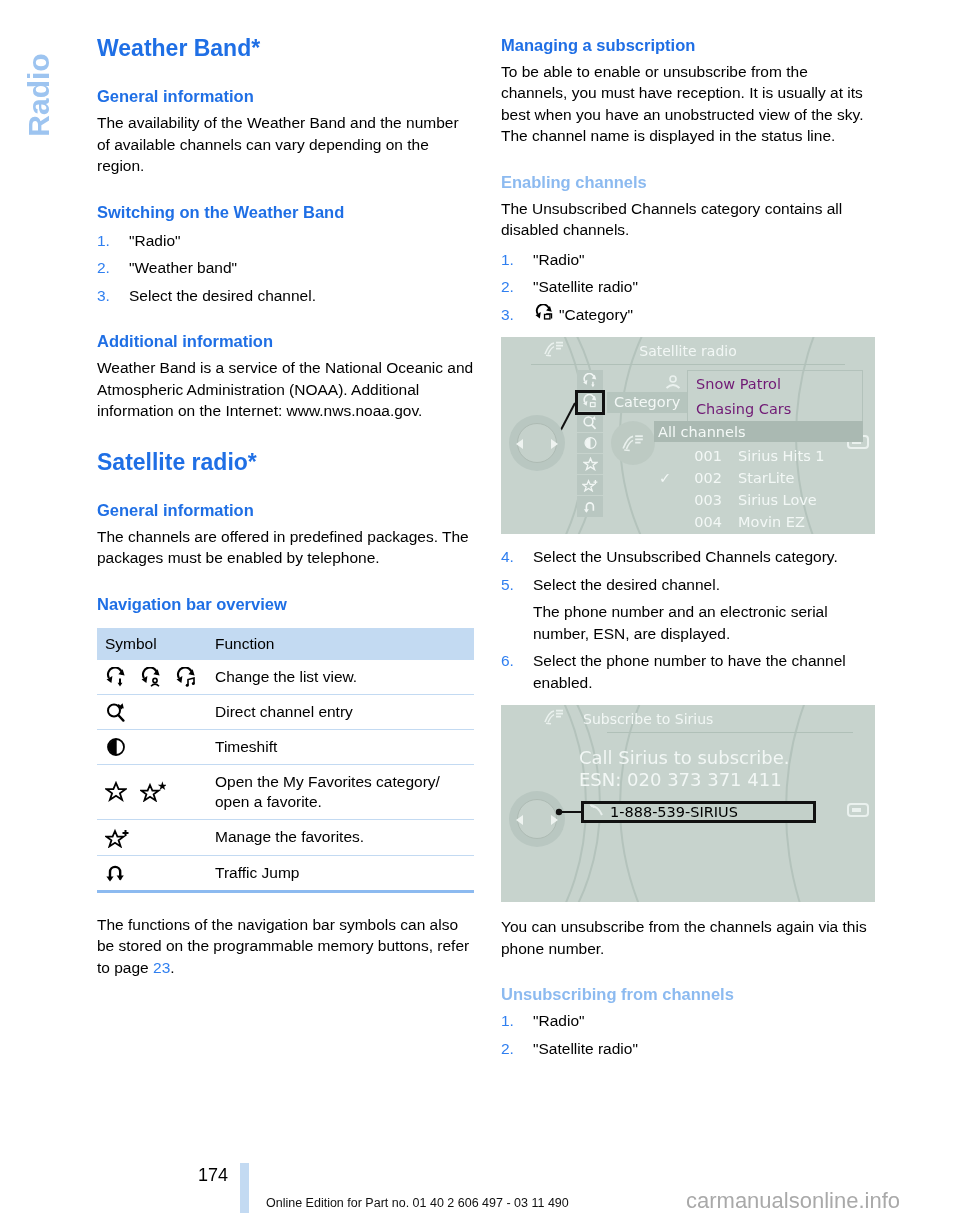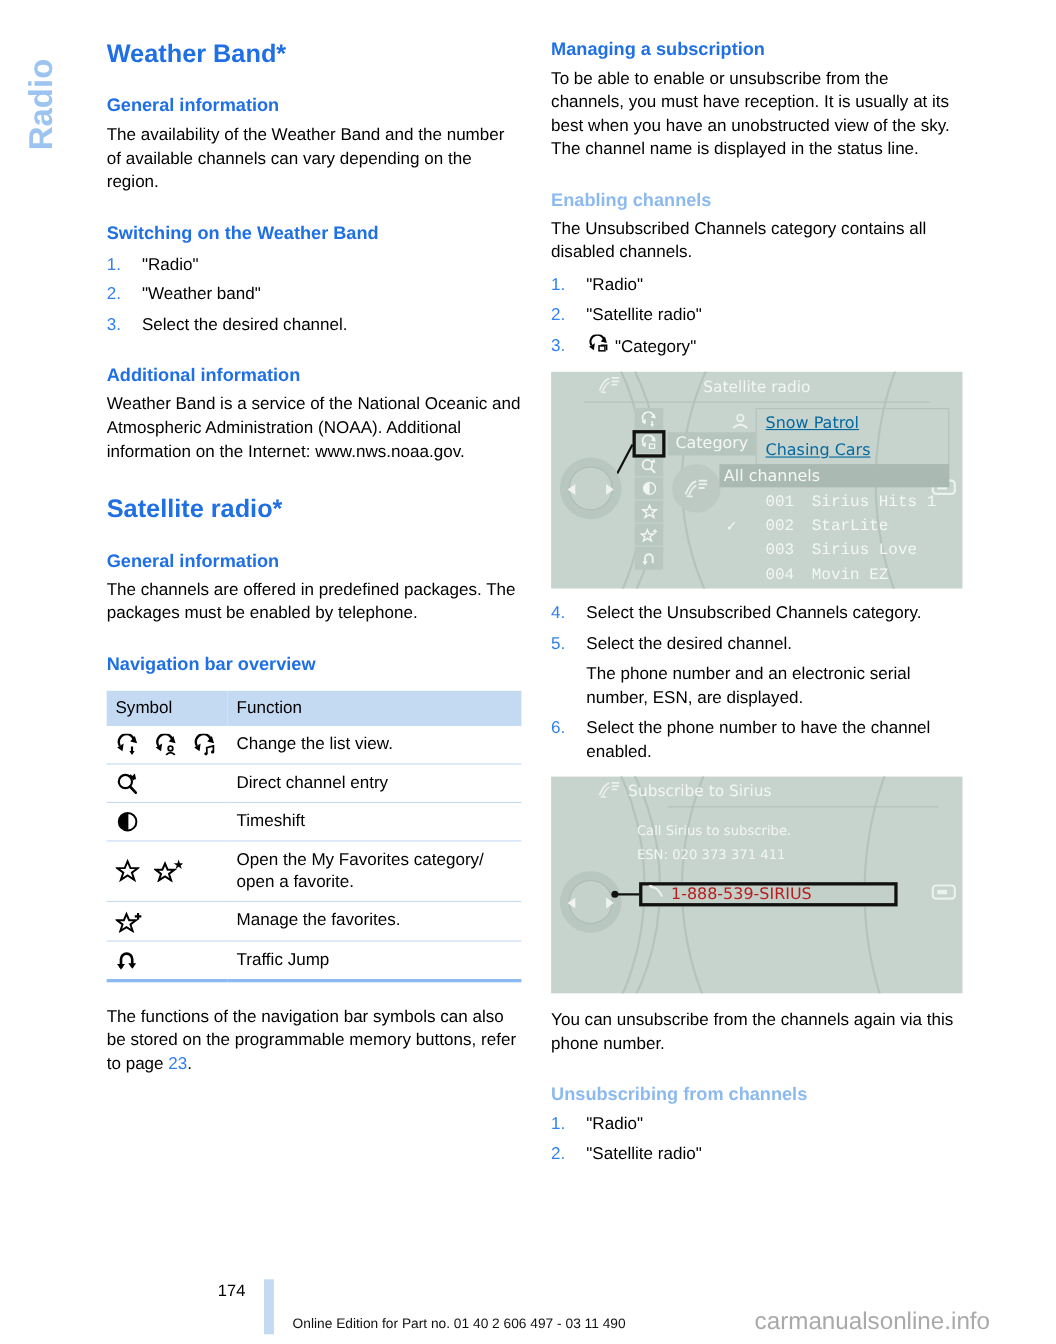--- a/index.html
+++ b/index.html
@@ -225,64 +225,64 @@
     font-size: 14.5px;
     padding: 2px 7px 3px 7px;
     white-space: nowrap;
   }
   .id-favbox {
     position: absolute; left: 186px; top: 33px; width: 176px;
     border: 1px solid #b3c2bb;
   }
   .id-favbox .row {
     height: 25px; display: flex; align-items: center;
-    color: #0369a1; font-size: 14.5px; padding-left: 8px; text-decoration: underline;
+    color: #701a75; font-size: 14.5px; padding-left: 8px;
   }
   .id-favicon {
     position: absolute; left: 163px; top: 37px;
     color: #eaf1ee; font-size: 14px;
   }
   .id-allch {
     position: absolute; left: 153px; top: 84px; width: 209px;
     height: 21px;
     background: #aab9b2;
     color: #f4f9f7; font-size: 14.5px;
     display: flex; align-items: center; padding-left: 4px;
   }
   .id-list {
     position: absolute; left: 153px; top: 108px; width: 209px;
   }
   .id-list .chrow {
     height: 22px; display: flex; align-items: center;
-    color: #f3f8f6; font-size: 14.5px; font-family: Liberation Mono, monospace;
+    color: #f3f8f6; font-size: 14.5px;
   }
   .id-list .chk { width: 22px; text-align: center; }
   .id-list .cnum { width: 46px; text-align: right; }
   .id-list .cname { padding-left: 16px; }
 
   
   .idrive2 .id-line2 {
     position: absolute; left: 106px; right: 22px; top: 27px;
     height: 1px; background: #b0c0b8;
   }
   .idrive2 .msg {
     position: absolute; left: 78px;
-    color: #f2f7f5; font-size: 12px;
+    color: #f2f7f5; font-size: 18px;
   }
   .idrive2 .phonebox {
     position: absolute; left: 80px; top: 96px; width: 235px; height: 22px;
     border: 3px solid #111;
     background: #c3d0c9;
     display: flex; align-items: center;
-    color: #b91c1c; font-size: 14.5px;
+    color: #000000; font-size: 14.5px;
   }
   .idrive2 .phonebox .pico { width: 26px; text-align: center; color: #e8efec; }
   .footer-pageno {
     position: absolute; left: 198px; top: 1165px;
-    font-size: 15px; color: #000;
+    font-size: 18px; color: #000;
   }
   .footer-bar {
     position: absolute; left: 240px; top: 1163px;
     width: 9px; height: 50px;
     background: #c3daf2;
   }
   .footer-text {
     position: absolute; left: 266px; top: 1196px;
     font-size: 12.5px; color: #111;
     white-space: nowrap;
@@ -655,21 +655,21 @@
       <div class="id-arc" style="right:-250px; top:-130px; width:340px; height:470px;"></div>
 
       <div class="id-statusicon">
         <svg width="22" height="16" viewBox="0 0 22 16">
           <path d="M2 13 q4-10 9-11" fill="none" stroke="#eaf1ee" stroke-width="1.6"></path>
           <path d="M5 13.6 q2.5-6.5 6-8" fill="none" stroke="#eaf1ee" stroke-width="1.4"></path>
           <path d="M3 14.4 l5 0.4" stroke="#eaf1ee" stroke-width="1.4"></path>
           <path d="M13 1.6 h7 M13 4.6 h7 M13 7.6 h5" stroke="#eaf1ee" stroke-width="1.6"></path>
         </svg>
       </div>
-      <div class="id-title" style="text-align:center; left:70px; top:6px; width:auto;">Subscribe to Sirius</div>
+      <div class="id-title" style="text-align:center; left:82px; top:6px; width:auto;">Subscribe to Sirius</div>
       <div class="id-line2"></div>
 
       <div class="msg" style="top:42px;">Call Sirius to subscribe.</div>
       <div class="msg" style="top:64px;">ESN: 020 373 371 411</div>
 
       <div class="id-controller" style="top:86px;">
         <div class="outer"></div>
           <div class="inner"></div>
         <div class="tri l"></div>
         <div class="tri r"></div>

